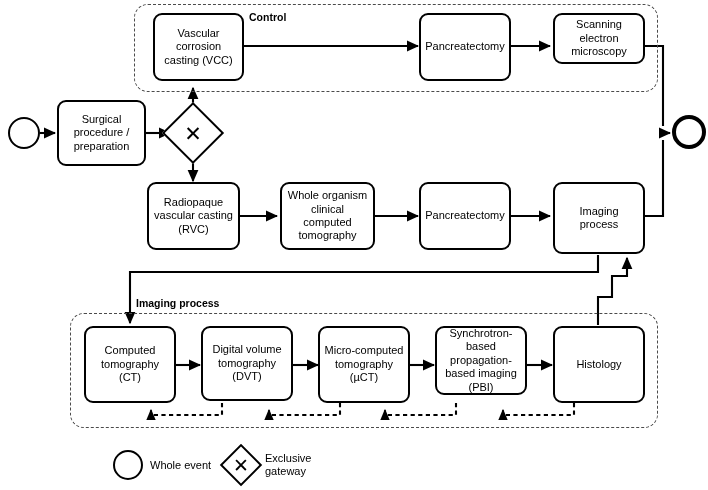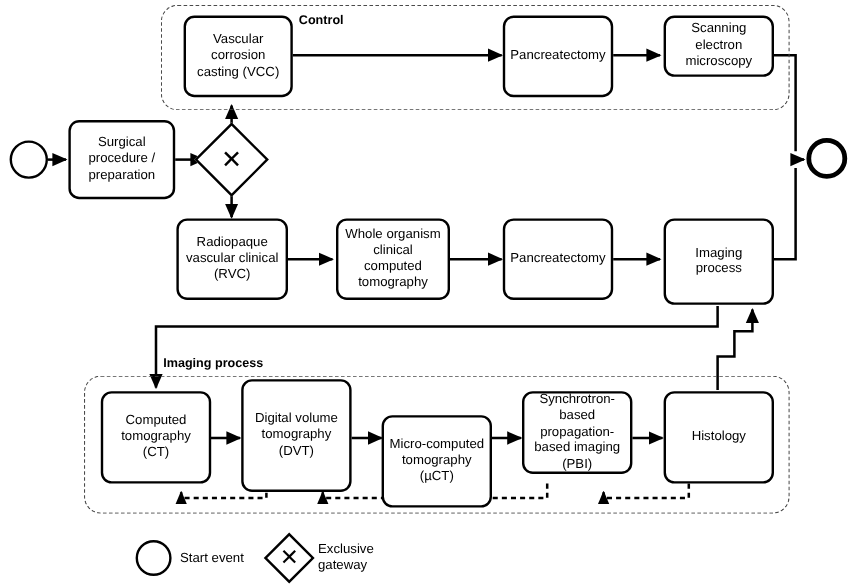--- a/index.html
+++ b/index.html
@@ -176,55 +176,55 @@
 corrosion
 casting (VCC)</div>
 
   <div class="task" style="left:419px;top:13px;width:92px;height:68px;">Pancreatectomy</div>
 
   <div class="task" style="left:553px;top:13px;width:92px;height:51px;">Scanning
 electron
 microscopy</div>
 
   <div class="task" style="left:147px;top:182px;width:93px;height:68px;">Radiopaque
-vascular clinical
+vascular casting
 (RVC)</div>
 
   <div class="task" style="left:280px;top:182px;width:95px;height:68px;">Whole organism
 clinical
 computed
 tomography</div>
 
   <div class="task" style="left:419px;top:182px;width:92px;height:68px;">Pancreatectomy</div>
 
   <div class="task" style="left:553px;top:182px;width:92px;height:72px;">Imaging process</div>
 
   <div class="task" style="left:84px;top:326px;width:92px;height:77px;">Computed
 tomography
 (CT)</div>
 
-  <div class="task" style="left:201px;top:316px;width:92px;height:94px;">Digital volume
+  <div class="task" style="left:201px;top:326px;width:92px;height:75px;">Digital volume
 tomography
 (DVT)</div>
 
-  <div class="task" style="left:318px;top:326px;width:92px;height:77px;margin-top:20px;">Micro-computed
+  <div class="task" style="left:318px;top:326px;width:92px;height:77px;">Micro-computed
 tomography
 (µCT)</div>
 
   <div class="task" style="left:435px;top:326px;width:92px;height:69px;">Synchrotron-
 based
 propagation-
 based imaging
 (PBI)</div>
 
   <div class="task" style="left:553px;top:326px;width:92px;height:77px;">Histology</div>
 
   <div class="legend-item" style="left:113px;top:450px;">
     <div class="lg-circle lg-start"></div>
-    <div class="legend-text">Start event</div>
+    <div class="legend-text">Whole event</div>
   </div>
 
   <div class="legend-item" style="left:224px;top:448px;">
     <div class="lg-gw">
       <div class="dia"></div>
       <div class="xmark">✕</div>
     </div>
     <div class="legend-text">Exclusive
 gateway</div>
   </div>

